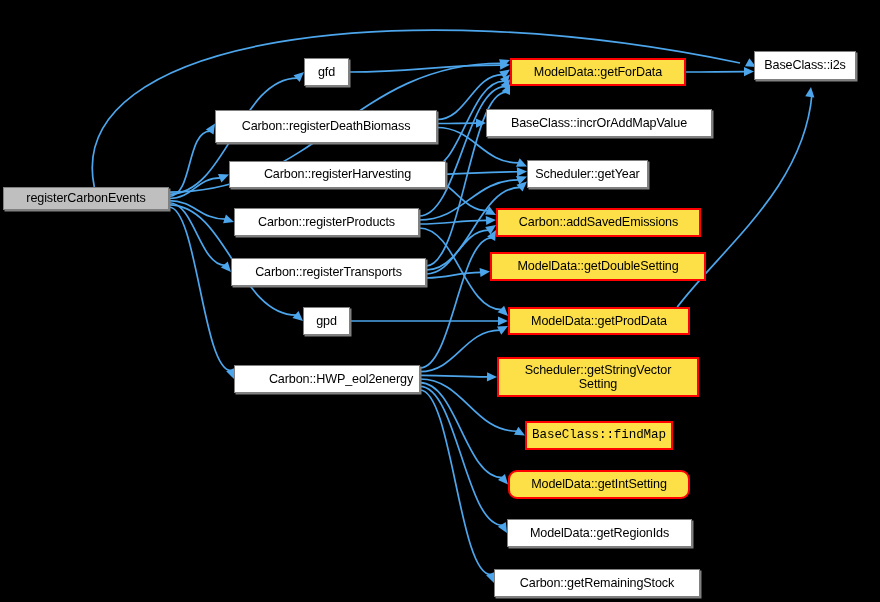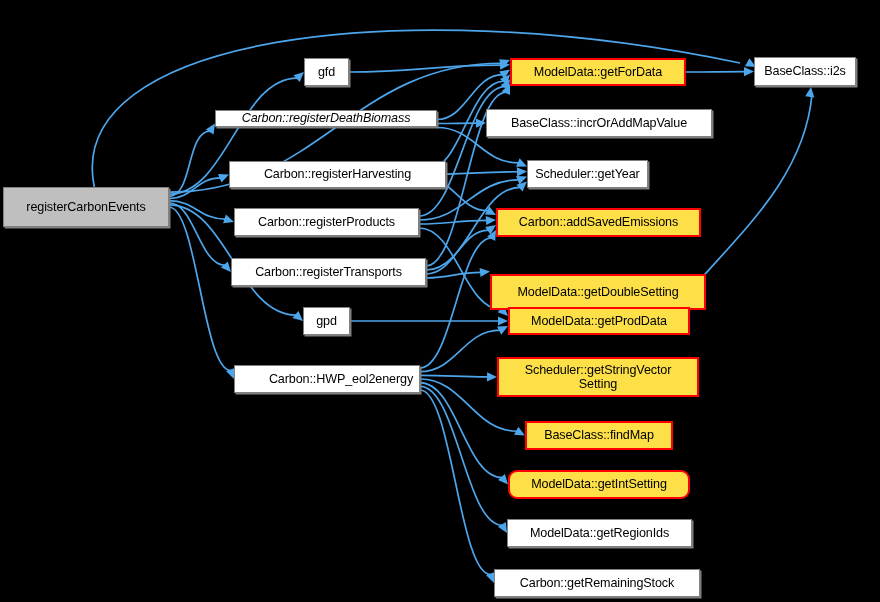--- a/index.html
+++ b/index.html
@@ -123,35 +123,35 @@
       <path d="M 420 386.3333333333333 C 457.0837815031272 386.3333333333333, 465.32462183715546 525.2593772786375, 502.4084033402827 525.2593772786375" class="edge"></path>
       <polygon points="507,533 497.94190765383996,526.7461241578973 505.8545442134549,522.0524920168529" class="arrowhead"></polygon>
       <path d="M 420 390 C 451.8500744354369 390, 458.92786875442295 574.5965275086885, 490.77794318985985 574.5965275086885" class="edge"></path>
       <polygon points="494,583 486.1248287153961,575.3096373792811 494.71504503984795,572.0159793066933" class="arrowhead"></polygon>
       <path d="M 686 72 C 712.5501094786922 72, 718.4501338072905 71.56617468172071, 745.0002432859827 71.56617468172071" class="edge"></path>
       <polygon points="754,71.5 744.0340929328603,76.17340307796518 743.9664477026569,66.97365177030308" class="arrowhead"></polygon>
       <path d="M 677.26 307 C 723 247, 804 187, 812 94" class="edge"></path>
       <polygon points="811,87 814.3614520650992,97.48144264946576 805.2284925475535,96.372817171286" class="arrowhead"></polygon>
     </svg>
   <div id="node-layer">
-      <div class="node root" style="left: 3px; top: 187px; width: 166px; height: 40px;"><span>registerCarbonEvents</span></div>
+      <div class="node root" style="left: 3px; top: 187px; width: 166px; height: 23px;"><span>registerCarbonEvents</span></div>
       <div class="node plain" style="left: 304px; top: 58px; width: 45px; height: 28px;"><span>gfd</span></div>
-      <div class="node plain" style="left: 215px; top: 110px; width: 222px; height: 17px; font-style: italic;"><span>Carbon::registerDeathBiomass</span></div>
+      <div class="node plain" style="left: 215px; top: 110px; width: 222px; height: 33px;"><span>Carbon::registerDeathBiomass</span></div>
       <div class="node plain" style="left: 229px; top: 161px; width: 217px; height: 27px;"><span>Carbon::registerHarvesting</span></div>
       <div class="node plain" style="left: 234px; top: 208px; width: 185px; height: 28px;"><span>Carbon::registerProducts</span></div>
       <div class="node plain" style="left: 231px; top: 258px; width: 195px; height: 28px;"><span>Carbon::registerTransports</span></div>
       <div class="node plain" style="left: 303px; top: 307px; width: 47px; height: 28px;"><span>gpd</span></div>
       <div class="node plain" style="left: 234px; top: 365px; width: 186px; height: 28px; padding-left: 28px;"><span>Carbon::HWP_eol2energy</span></div>
       <div class="node hot" style="left: 510px; top: 58px; width: 176px; height: 28px;"><span>ModelData::getForData</span></div>
       <div class="node plain" style="left: 486px; top: 109px; width: 226px; height: 28px;"><span>BaseClass::incrOrAddMapValue</span></div>
       <div class="node plain" style="left: 527px; top: 160px; width: 121px; height: 28px;"><span>Scheduler::getYear</span></div>
       <div class="node hot" style="left: 496px; top: 208px; width: 205px; height: 29px;"><span>Carbon::addSavedEmissions</span></div>
-      <div class="node hot" style="left: 490px; top: 274px; width: 216px; height: 36px;"><span>ModelData::getDoubleSetting</span></div>
+      <div class="node hot" style="left: 490px; top: 252px; width: 216px; height: 29px;"><span>ModelData::getDoubleSetting</span></div>
       <div class="node hot" style="left: 508px; top: 307px; width: 182px; height: 28px;"><span>ModelData::getProdData</span></div>
       <div class="node hot" style="left: 497px; top: 357px; width: 202px; height: 40px;"><span>Scheduler::getStringVector
 Setting</span></div>
-      <div class="node hot" style="left: 525px; top: 421px; width: 148px; height: 29px;"><span>BaseClass::findMap</span></div>
+      <div class="node hot" style="left: 525px; top: 421px; width: 148px; height: 29px; font-family: Liberation Mono, monospace;"><span>BaseClass::findMap</span></div>
       <div class="node hot" style="left: 508px; top: 470px; width: 182px; height: 29px; border-radius: 9px;"><span>ModelData::getIntSetting</span></div>
       <div class="node plain" style="left: 507px; top: 519px; width: 185px; height: 28px;"><span>ModelData::getRegionIds</span></div>
       <div class="node plain" style="left: 494px; top: 569px; width: 206px; height: 28px;"><span>Carbon::getRemainingStock</span></div>
-      <div class="node plain" style="left: 754px; top: 57px; width: 102px; height: 29px;"><span>BaseClass::i2s</span></div>
+      <div class="node plain" style="left: 754px; top: 51px; width: 102px; height: 29px;"><span>BaseClass::i2s</span></div>
     </div>
 </div>
 
 </body></html>

